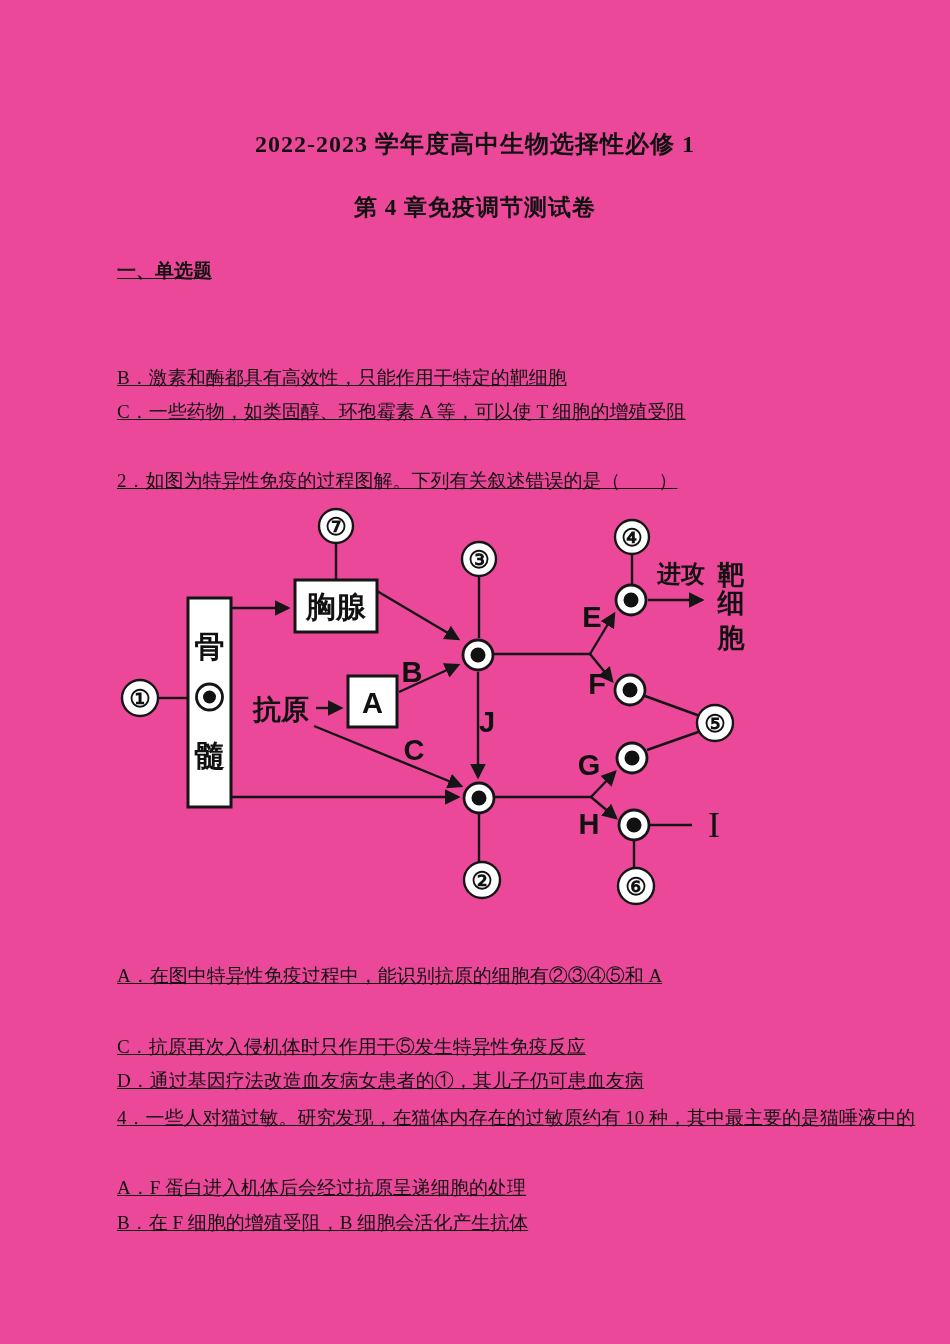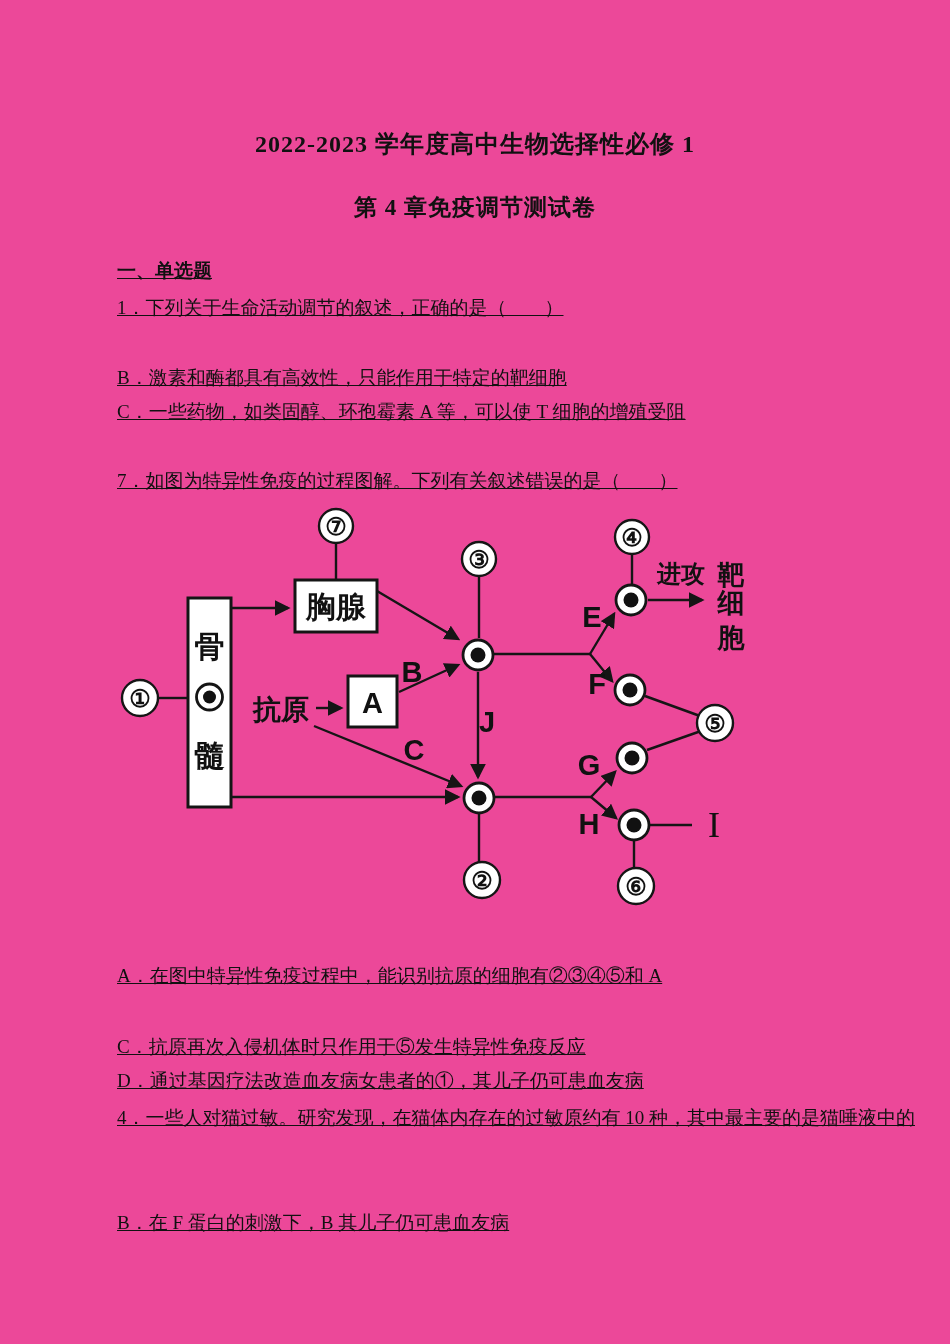--- a/index.html
+++ b/index.html
@@ -55,24 +55,23 @@
 </head>
 <body>
 
 <div class="page">
 
   <h1 class="doc-title">2022-2023 学年度高中生物选择性必修 1</h1>
   <h2 class="doc-subtitle">第 4 章免疫调节测试卷</h2>
 
   <p class="tl heading" style="top:240px">一、单选题</p>
 
-  <p class="tl" style="top:277px">1．下列关于生命活动调节的叙述，正确的是（　　）</p>
   <p class="tl" style="top:347px">B．激素和酶都具有高效性，只能作用于特定的靶细胞</p>
   <p class="tl" style="top:381px">C．一些药物，如类固醇、环孢霉素 A 等，可以使 T 细胞的增殖受阻</p>
-  <p class="tl" style="top:450px">7．如图为特异性免疫的过程图解。下列有关叙述错误的是（　　）</p>
+  <p class="tl" style="top:450px">2．如图为特异性免疫的过程图解。下列有关叙述错误的是（　　）</p>
 
   <svg class="diagram-svg" width="700" height="430" viewBox="110 495 700 430">
     <defs>
       <marker id="ah" viewBox="0 0 9 9" refX="7.5" refY="4.5" markerWidth="6.5" markerHeight="6.5" orient="auto-start-reverse">
         <path d="M0,0 L9,4.5 L0,9 Z" fill="#151515"></path>
       </marker>
     </defs>
 
     <rect class="dbox" x="188" y="598" width="43" height="209"></rect>
     <text class="cntxt" x="209.5" y="657">骨</text>
@@ -179,15 +178,16 @@
     <text class="cnsmall" style="font-size:24px" x="681" y="582">进攻</text>
     <text class="cnsmall" style="font-size:27px" x="731" y="584">靶</text>
     <text class="cnsmall" style="font-size:27px" x="731" y="612">细</text>
     <text class="cnsmall" style="font-size:27px" x="731" y="647">胞</text>
   </svg>
 
   <p class="tl" style="top:945px">A．在图中特异性免疫过程中，能识别抗原的细胞有②③④⑤和 A</p>
   <p class="tl" style="top:1016px">C．抗原再次入侵机体时只作用于⑤发生特异性免疫反应</p>
   <p class="tl" style="top:1050px">D．通过基因疗法改造血友病女患者的①，其儿子仍可患血友病</p>
   <p class="tl" style="top:1087px">4．一些人对猫过敏。研究发现，在猫体内存在的过敏原约有 10 种，其中最主要的是猫唾液中的</p>
-  <p class="tl" style="top:1192px">B．在 F 蛋白的刺激下，B 其儿子仍可患血友病</p>
+  <p class="tl" style="top:1157px">A．F 蛋白进入机体后会经过抗原呈递细胞的处理</p>
+  <p class="tl" style="top:1192px">B．在 F 细胞的增殖受阻，B 细胞会活化产生抗体</p>
 
 </div>
 
 </body></html>

